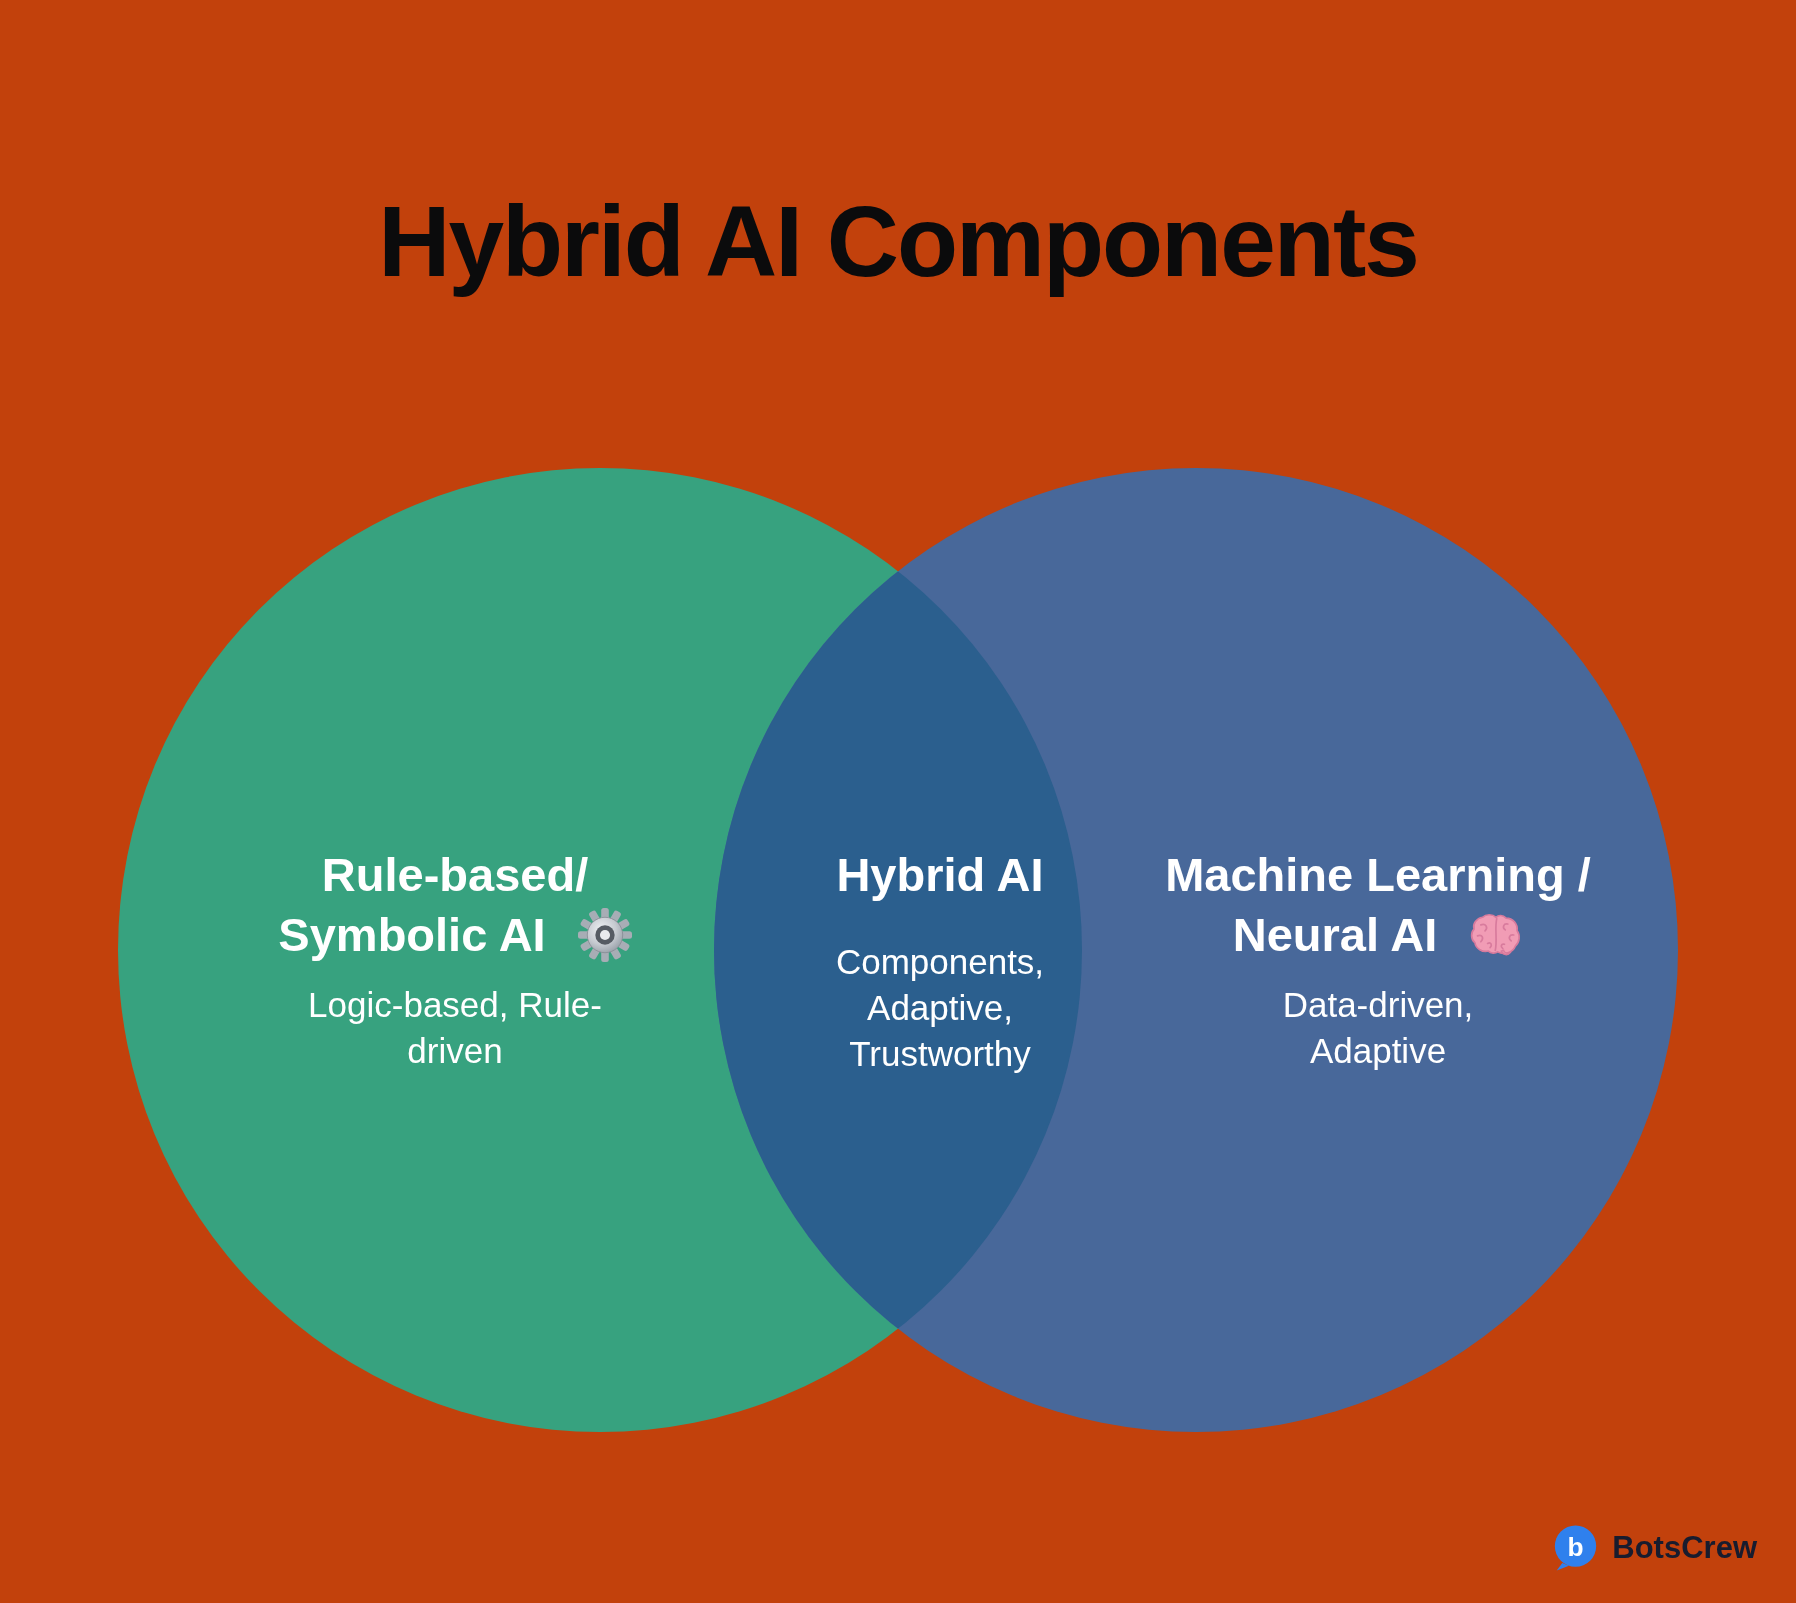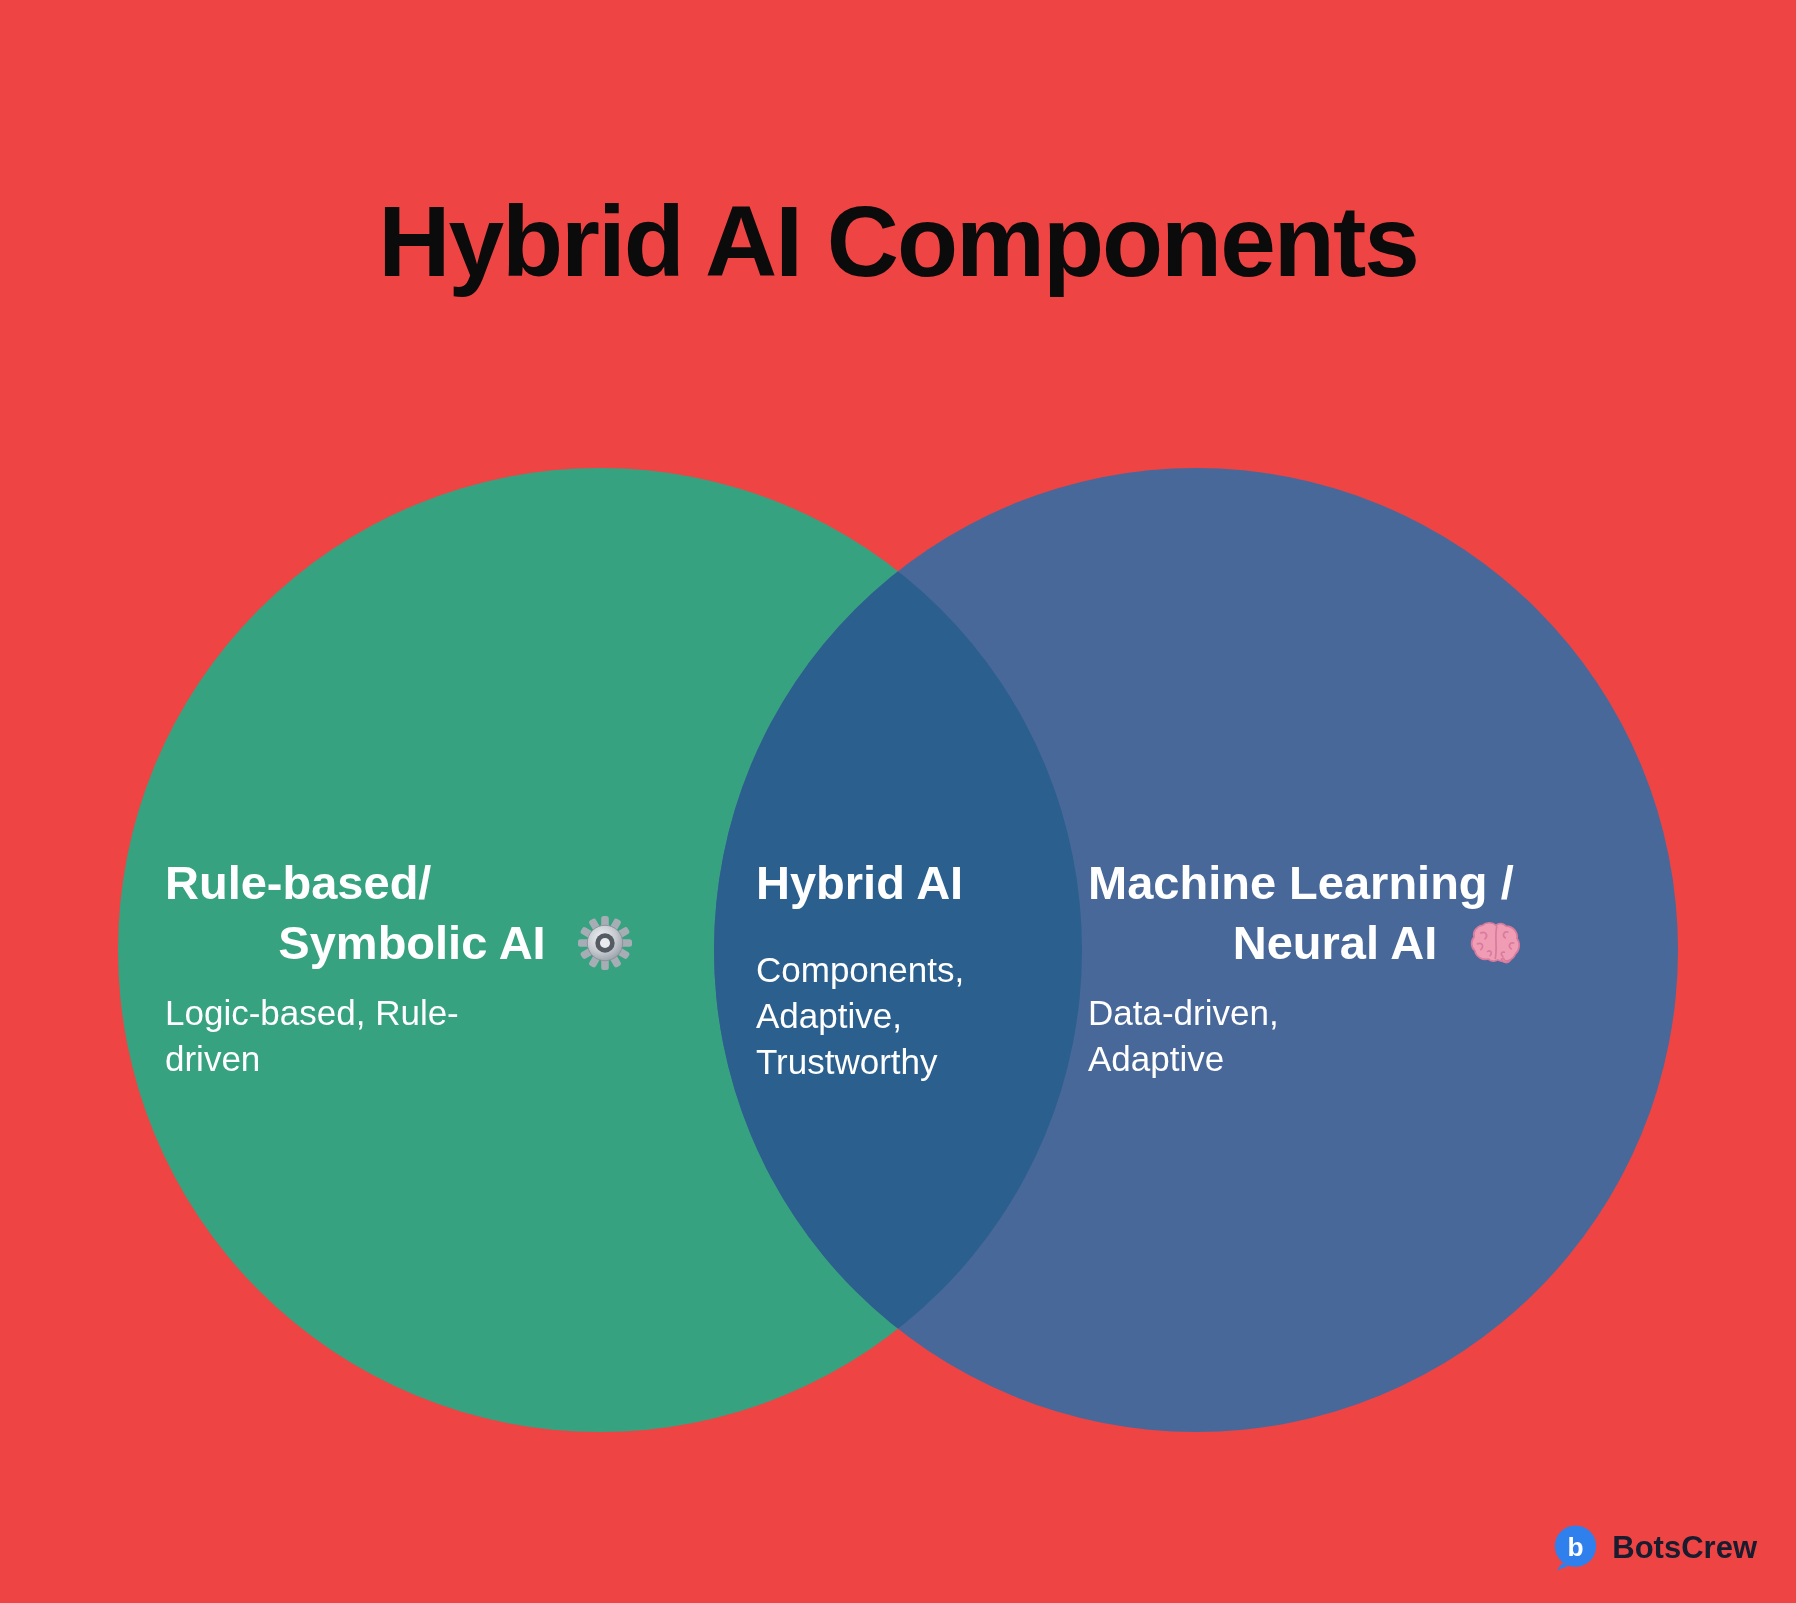--- a/index.html
+++ b/index.html
@@ -1,28 +1,28 @@
 <!DOCTYPE html>
 <html><head>
 <meta charset="utf-8">
 <style>
   html, body { margin:0; padding:0; background:#f5f6fa; }
   .canvas {
     position:relative; width:1796px; height:1603px;
-    background:#ef4444; overflow:hidden;
+    background:#c2410c; overflow:hidden;
     font-family:"Liberation Sans", sans-serif;
   }
   .page-title {
     position:absolute; top:186px; left:0; width:100%;
     margin:0; text-align:center;
     font-size:100px; font-weight:700; letter-spacing:-2px;
     color:#0b0b0c; line-height:1.1;
   }
   .venn-svg { position:absolute; left:0; top:0; }
-  .label { position:absolute; color:#ffffff;margin-top:8px; }
+  .label { position:absolute; text-align:center; color:#ffffff; }
   .label-left   { left:165px;  top:845px; width:580px; }
   .label-center { left:756px;  top:845px; width:368px; }
   .label-right  { left:1088px; top:845px; width:580px; }
   .heading { font-size:47px; font-weight:700; line-height:60px; }
   .h-line.with-icon {
     display:flex; justify-content:center; align-items:center; gap:32px;
   }
   .subtitle { margin-top:17px; font-size:35px; font-weight:400; line-height:46px; }
   .label-center .subtitle { margin-top:34px; }
   .icon-gear  { width:54px; height:54px; flex:0 0 auto; }

